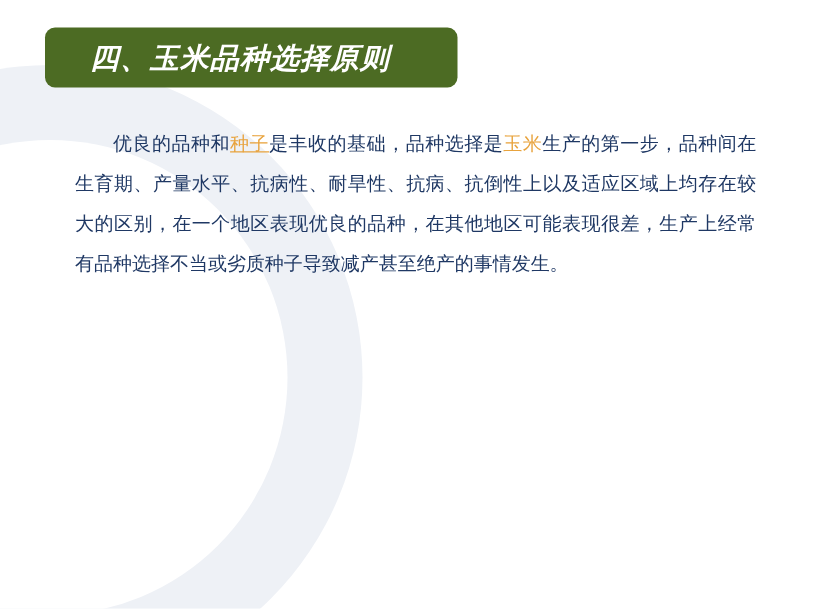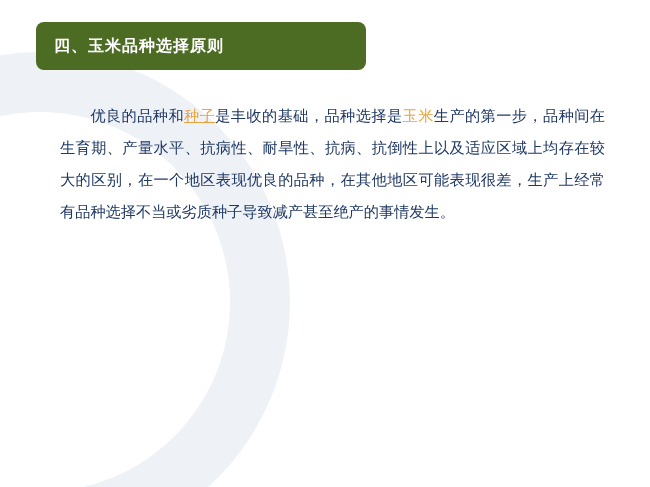--- a/index.html
+++ b/index.html
@@ -36,40 +36,41 @@
     left:36px; top:22px;
     width:330px; height:48px;
     background:#4c6b23;
     border-radius:8px;
     z-index:3;
     display:flex;
     align-items:center;
   }
   .title-bar .title-text {
     color:#ffffff;
-    font-size:16px;
+    font-size:23px;
     font-weight:bold;
     letter-spacing:1px;
-    padding-left:18px;
+    padding-left:36px;
     white-space:nowrap;
     font-family:"Liberation Sans", sans-serif;
+    font-style:italic;
   }
   .body-area {
     position:absolute;
     left:60px; top:100px;
     width:545px;
     z-index:2;
   }
   .para {
     color:#1f3864;
     font-size:15.2px;
     line-height:32px;
     text-align:justify;
     text-indent:2em;
-    font-family:Liberation Sans, sans-serif;
+    font-family:Liberation Mono, monospace;
   }
   .para + .para { margin-top:12px; }
   .hl {
     color:#e8a33d;
     text-decoration:underline;
     text-decoration-color:#e8a33d;
   }
   .hl2 {
     color:#e8a33d;
   }

